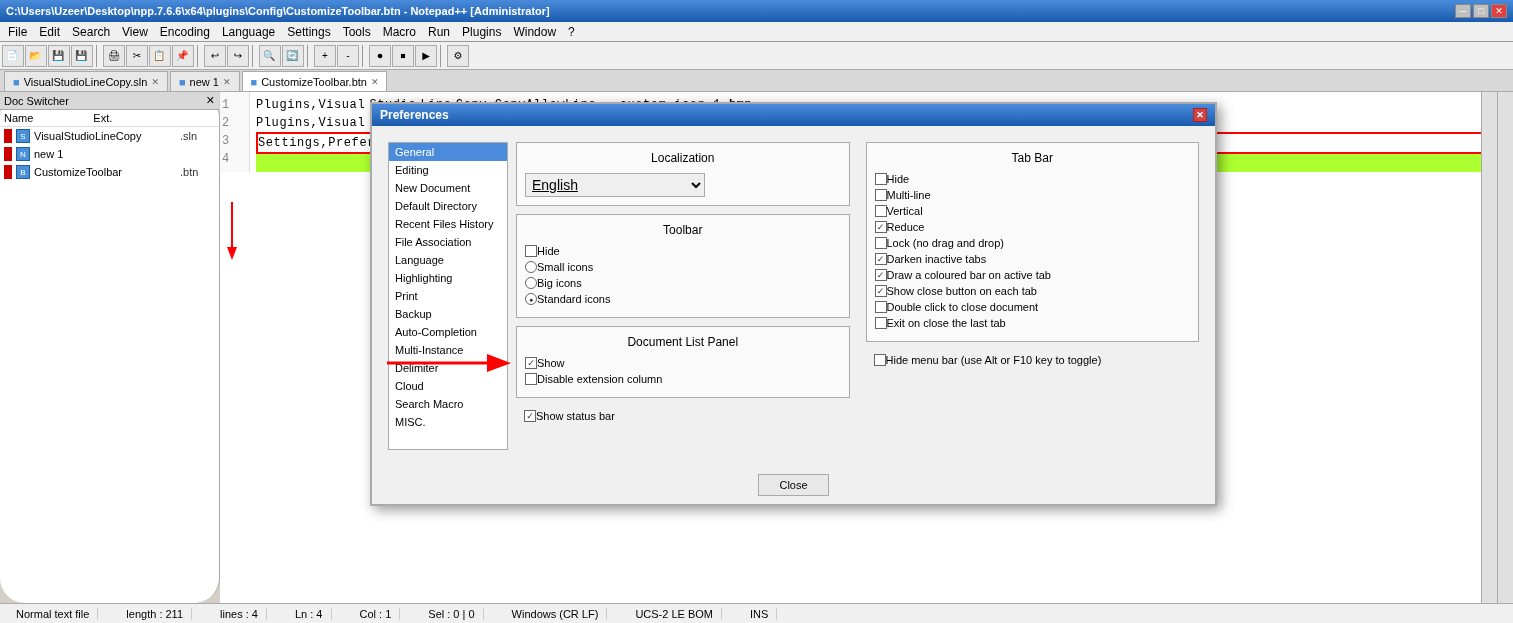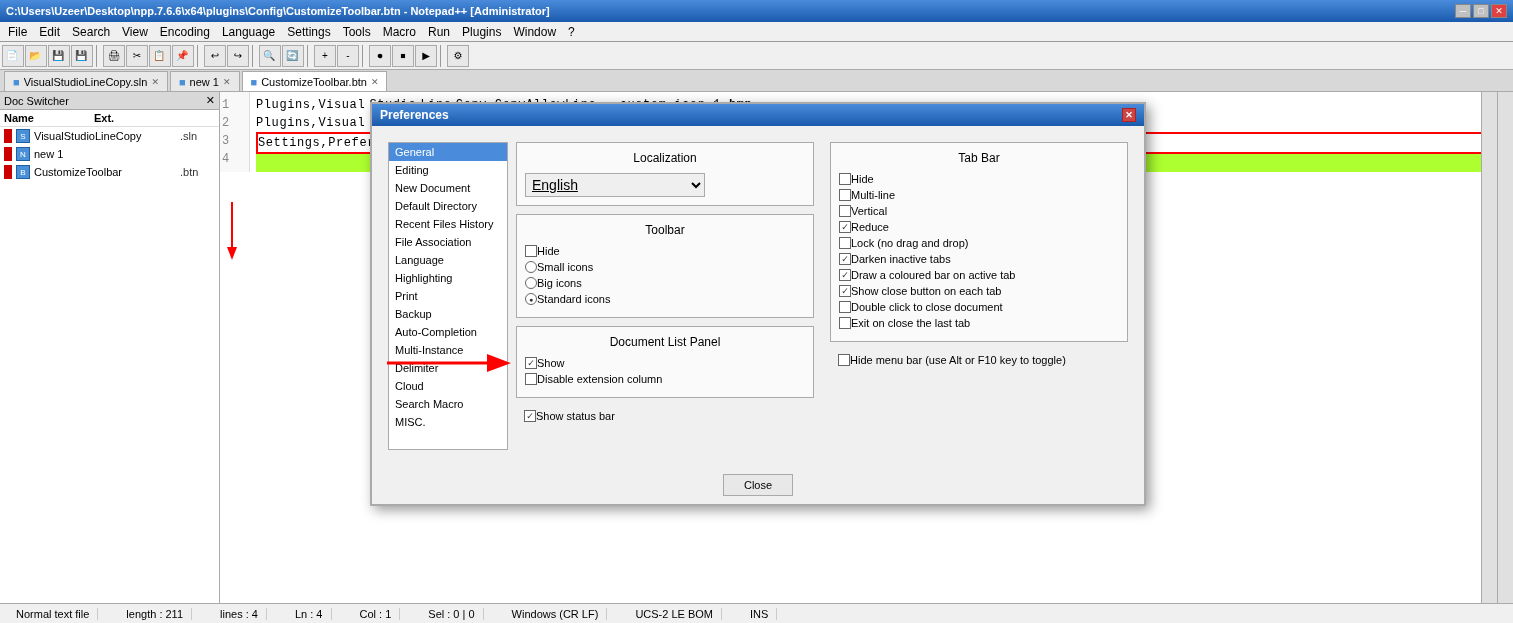--- a/index.html
+++ b/index.html
@@ -100,35 +100,36 @@
       position: relative;
     }
 
     
     .doc-switcher {
       width: 220px;
       background: #fff;
       border-right: 1px solid #aaa;
       display: flex;
       flex-direction: column;
+      border-radius: 25px;
     }
     .doc-switcher-header {
       background: #d8d8d8;
       padding: 2px 4px;
       font-size: 11px;
       border-bottom: 1px solid #aaa;
       display: flex;
       justify-content: space-between;
       align-items: center;
     }
     .doc-switcher-cols {
       display: flex;
       border-bottom: 1px solid #ddd;
       padding: 2px 4px;
-      font-weight: bold;
+      font-weight: normal;
       font-size: 11px;
       gap: 60px;
     }
     .doc-row {
       display: flex;
       align-items: center;
       padding: 2px 4px;
       font-size: 11px;
       gap: 4px;
       height: 18px;
@@ -200,21 +201,21 @@
       align-items: center;
       padding: 0 8px;
       font-size: 11px;
       gap: 20px;
     }
     .status-item { padding: 0 8px; border-right: 1px solid #ccc; }
     .dialog {
       pointer-events: all;
       background: #f0f0f0;
       border: 2px solid #aaa;
-      width: 776px;
+      width: 847px;
       min-height: 380px;
       box-shadow: 4px 4px 12px rgba(0,0,0,0.4);
       position: absolute;
       top: 10px;
       left: 150px;
     }
     .dialog-title {
       background: linear-gradient(to bottom, #4a8cdb, #1a5aad);
       color: white;
       padding: 4px 8px;

